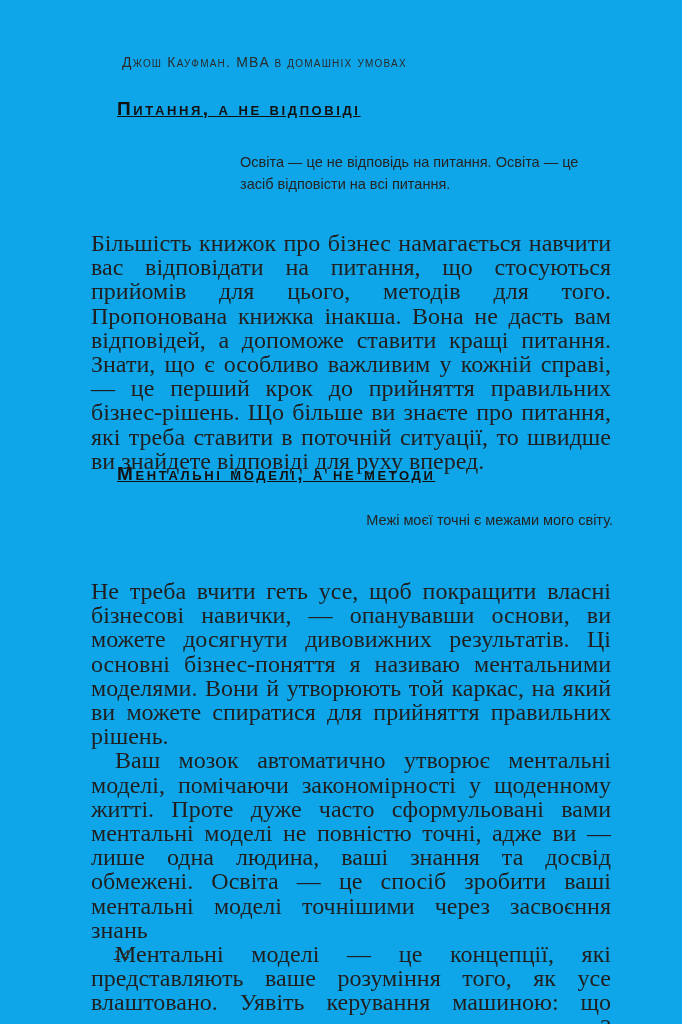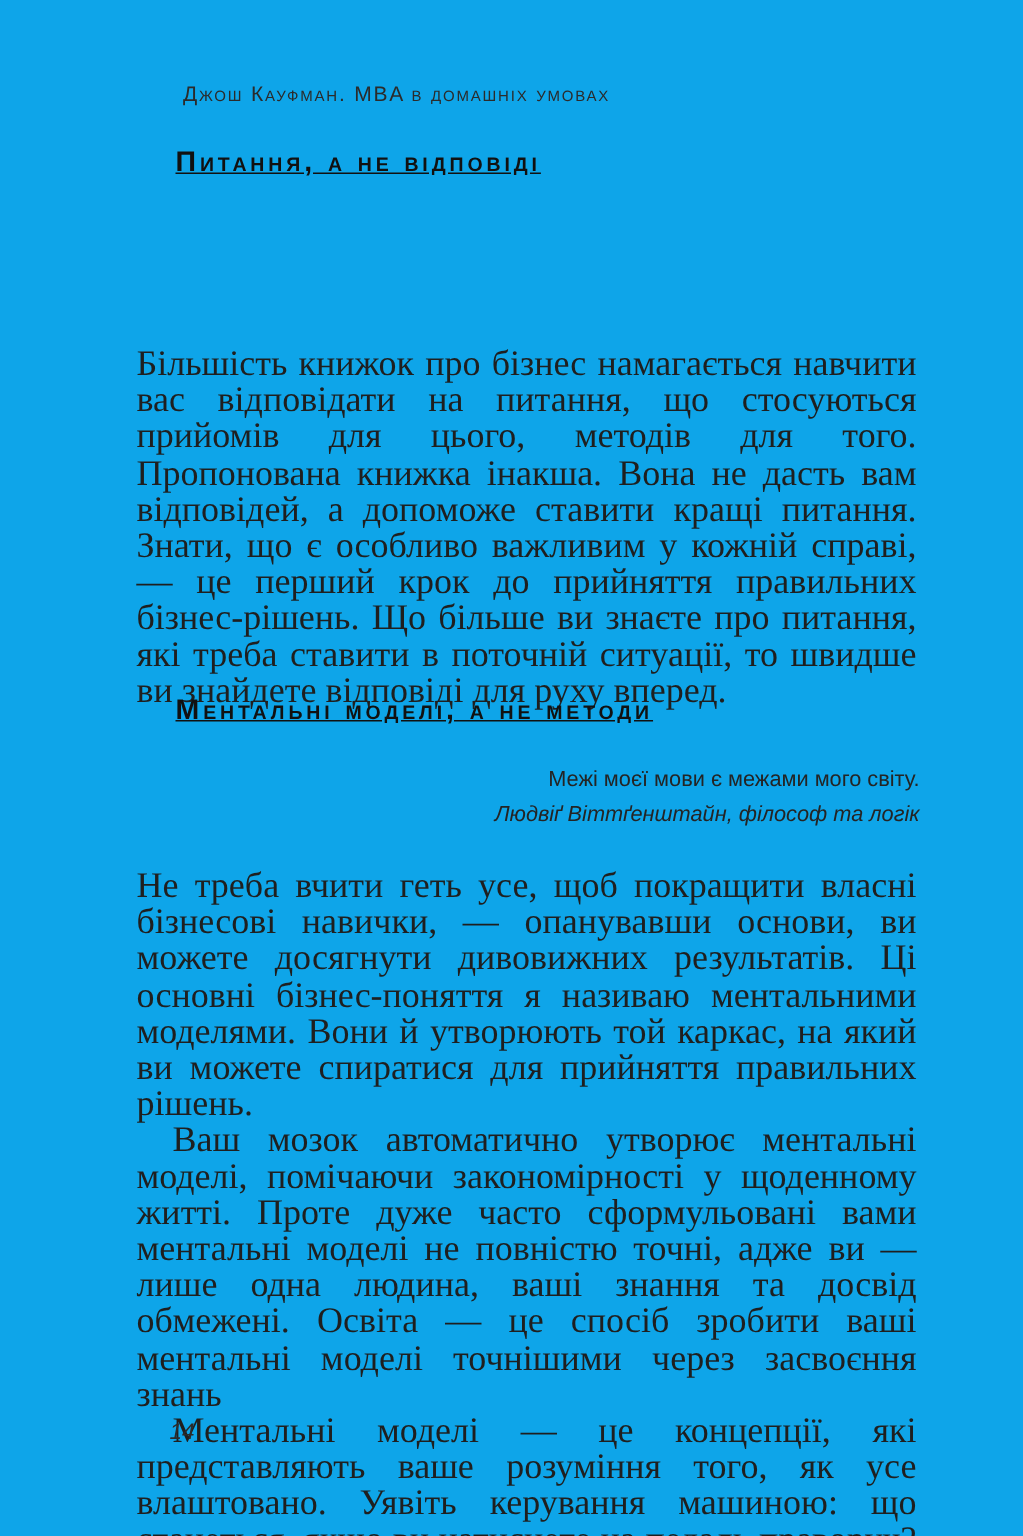--- a/index.html
+++ b/index.html
@@ -89,31 +89,31 @@
 </head>
 <body>
 
 <div class="page">
 
   <div class="running-header">Джош Кауфман. MBA в домашніх умовах</div>
 
   <h2 class="chapter-heading heading-pos-1">Питання, а не відповіді</h2>
 
   <div class="epigraph epigraph-pos-1">
+    <p class="quote">Освіта — це не відповідь на питання. Освіта — це засіб відповісти на всі питання.</p>
   </div>
 
   <div class="body-block body-pos-1">
     <p>Більшість книжок про бізнес намагається навчити вас відповідати на питання, що стосуються прийомів для цього, методів для того. Пропонована книжка інакша. Вона не дасть вам відповідей, а допоможе ставити кращі питання. Знати, що є особливо важливим у кожній справі, — це перший крок до прийняття правильних бізнес-рішень. Що більше ви знаєте про питання, які треба ставити в поточній ситуації, то швидше ви знайдете відповіді для руху вперед.</p>
   </div>
 
   <h2 class="chapter-heading heading-pos-2">Ментальні моделі, а не методи</h2>
 
   <div class="epigraph epigraph-pos-2">
-    <p class="quote">Межі моєї мови є межами мого світу.</p>
-    <p class="attribution">Людвіґ Віттґенштайн, філософ та логік</p>
+    <p class="quote">Межі моєї точні є межами мого світу.</p>
   </div>
 
   <div class="body-block body-pos-2">
     <p>Не треба вчити геть усе, щоб покращити власні бізнесові навички, — опанувавши основи, ви можете досягнути дивовижних результатів. Ці основні бізнес-поняття я називаю ментальними моделями. Вони й утворюють той каркас, на який ви можете спиратися для прийняття правильних рішень.</p>
     <p class="indented">Ваш мозок автоматично утворює ментальні моделі, помічаючи закономірності у щоденному житті. Проте дуже часто сформульовані вами ментальні моделі не повністю точні, адже ви — лише одна людина, ваші знання та досвід обмежені. Освіта — це спосіб зробити ваші ментальні моделі точнішими через засвоєння знань</p>
     <p class="indented">Ментальні моделі — це концепції, які представляють ваше розуміння того, як усе влаштовано. Уявіть керування машиною: що станеться, якщо ви натиснете на педаль праворуч? Якщо машина загальмує, ви будете здивовані, адже ця педаль має її прискорювати. Оце і є ментальна модель — ідея про те, як насправді все працює.</p>
   </div>
 
   <div class="page-number">14</div>
 

